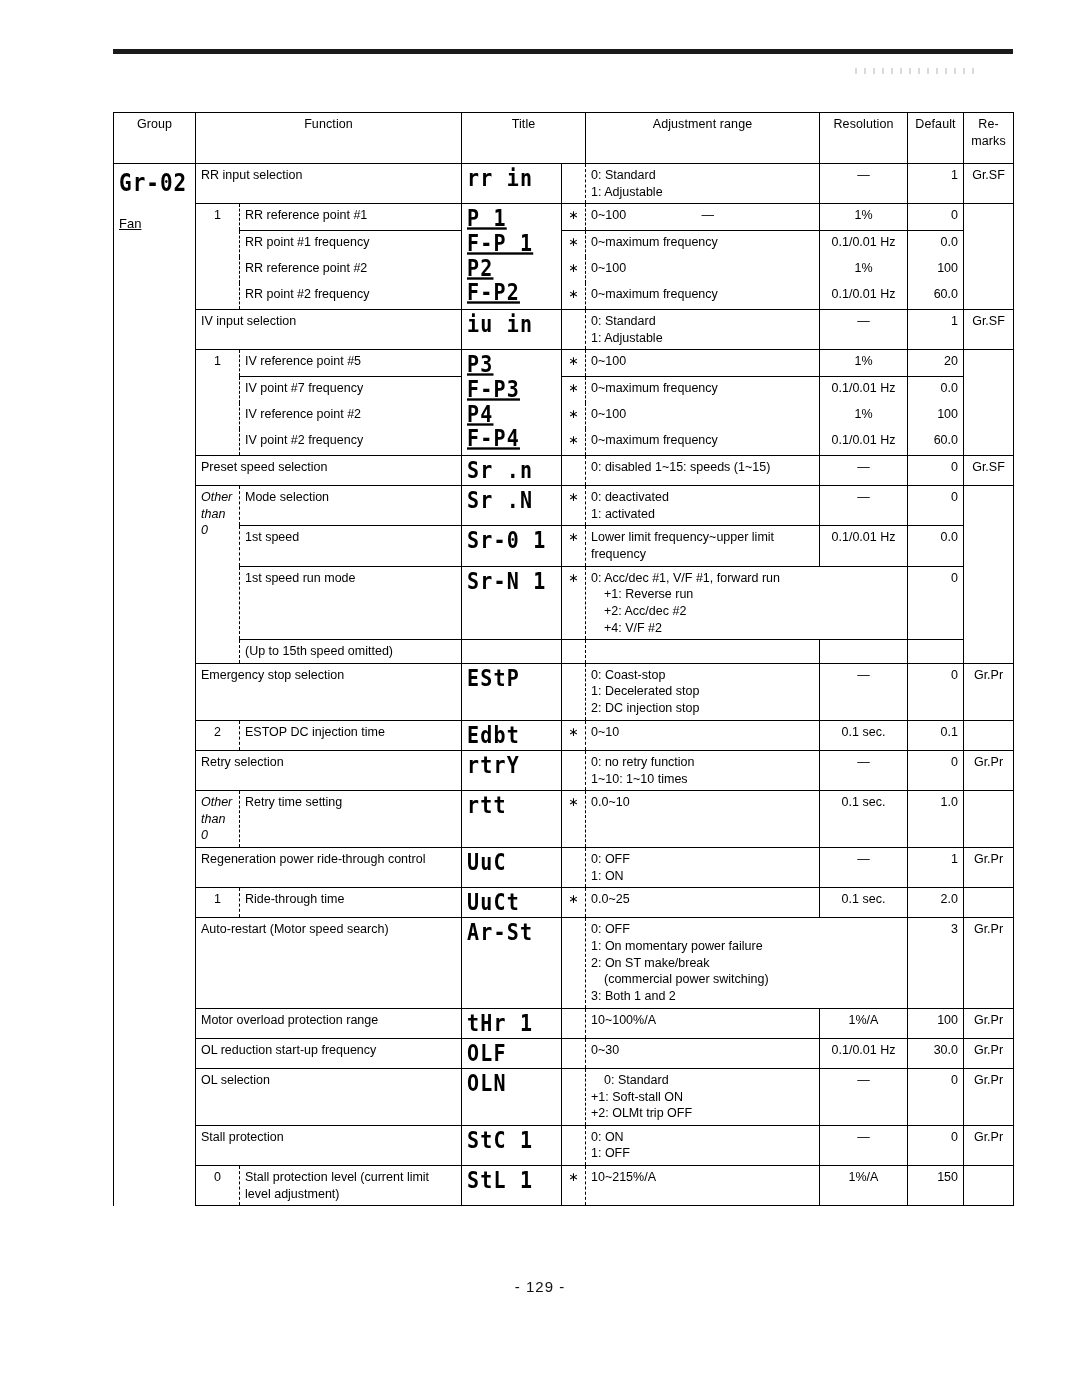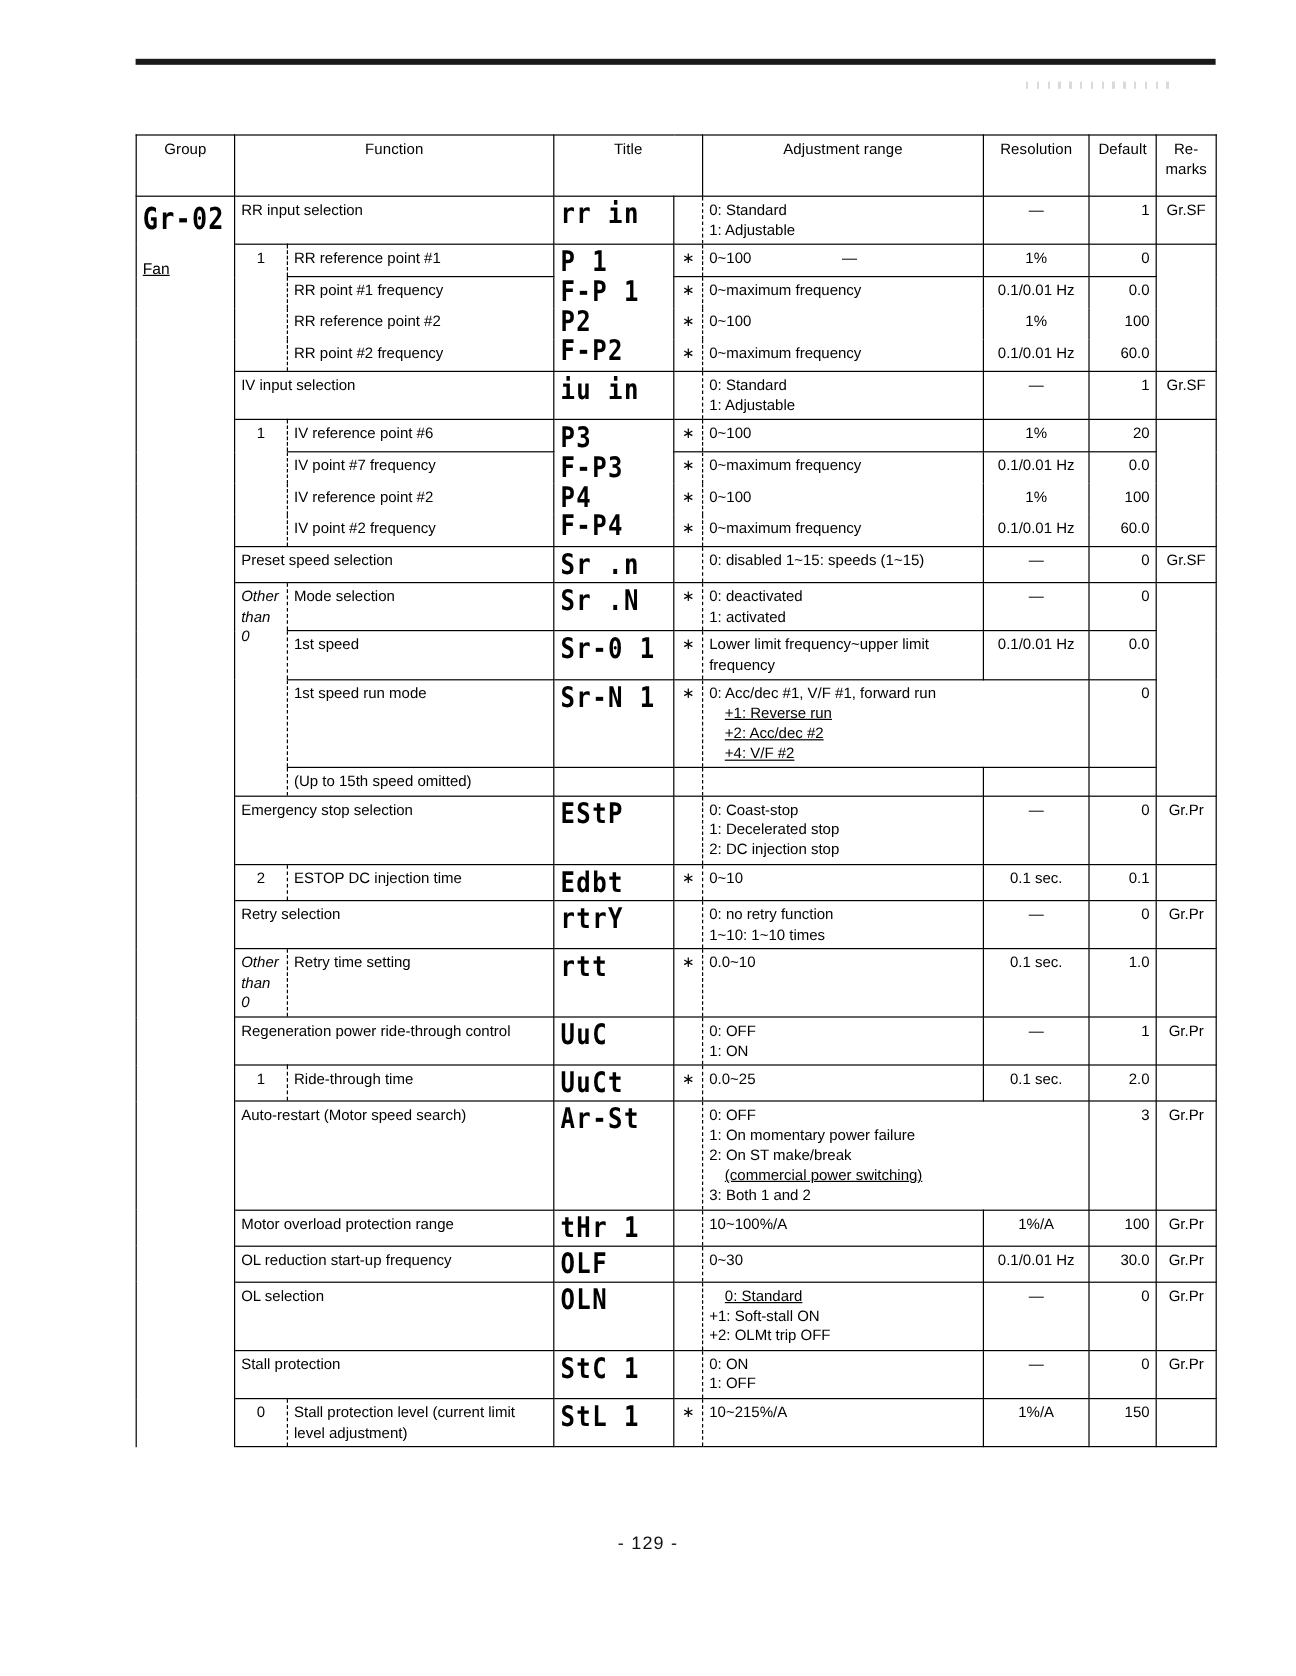--- a/index.html
+++ b/index.html
@@ -48,31 +48,31 @@
 
   .ast{text-align:center;vertical-align:middle;font-size:13px;line-height:1;
     padding:3px 0;letter-spacing:0;}
 
   
   .seg{font-family:"DejaVu Sans Mono","Liberation Mono",monospace;
     font-size:20px;font-weight:bold;letter-spacing:1.2px;line-height:1.16;
     color:#000;white-space:nowrap;
     transform:scaleY(1.18);transform-origin:left center;display:inline-block;}
   .seg-stack .seg{display:block;margin:0 0 1.5px 0;}
-  .seg-cell{padding-top:4px;padding-left:7px;}
+  .seg-cell{padding-top:4px;padding-left:7px;text-decoration:underline;}
 
   .grp-code{font-family:"DejaVu Sans Mono","Liberation Mono",monospace;
     font-size:21px;font-weight:bold;letter-spacing:1px;
     transform:scaleY(1.2);transform-origin:left top;display:inline-block;}
   .grp-sub{font-size:13px;margin-top:20px;display:block;text-decoration:underline;}
 
   .cond{font-size:12.5px;line-height:1.3;font-style:italic;}
   .dash-sym{font-size:14px;}
   .blk{display:block;}
-  .indent{padding-left:13px;display:block;text-decoration:underline;}
+  .indent{padding-left:13px;display:block;}
 </style>
 </head>
 <body>
 
 <div class="page">
 
   <div class="top-rule"></div>
   <div class="scan-noise"></div>
 
   <table class="grid">
@@ -175,21 +175,21 @@
           <span class="blk">0: Standard</span>
           <span class="blk">1: Adjustable</span>
         </td>
         <td class="ctr dash-sym">—</td>
         <td class="rgt">1</td>
         <td class="ctr">Gr.SF</td>
       </tr>
 
       <tr>
         <td rowspan="4" class="ctr dash-top dash-right">1</td>
-        <td class="dash-top no-left">IV reference point #6</td>
+        <td class="dash-top no-left">IV reference point #5</td>
         <td class="dash-top seg-cell" rowspan="4">
           <span class="seg-stack">
             <span class="seg">P3</span>
             <span class="seg">F-P3</span>
             <span class="seg">P4</span>
             <span class="seg">F-P4</span>
           </span>
         </td>
         <td class="ast dash-top dash-right">∗</td>
         <td class="dash-top no-left">0~100</td>

